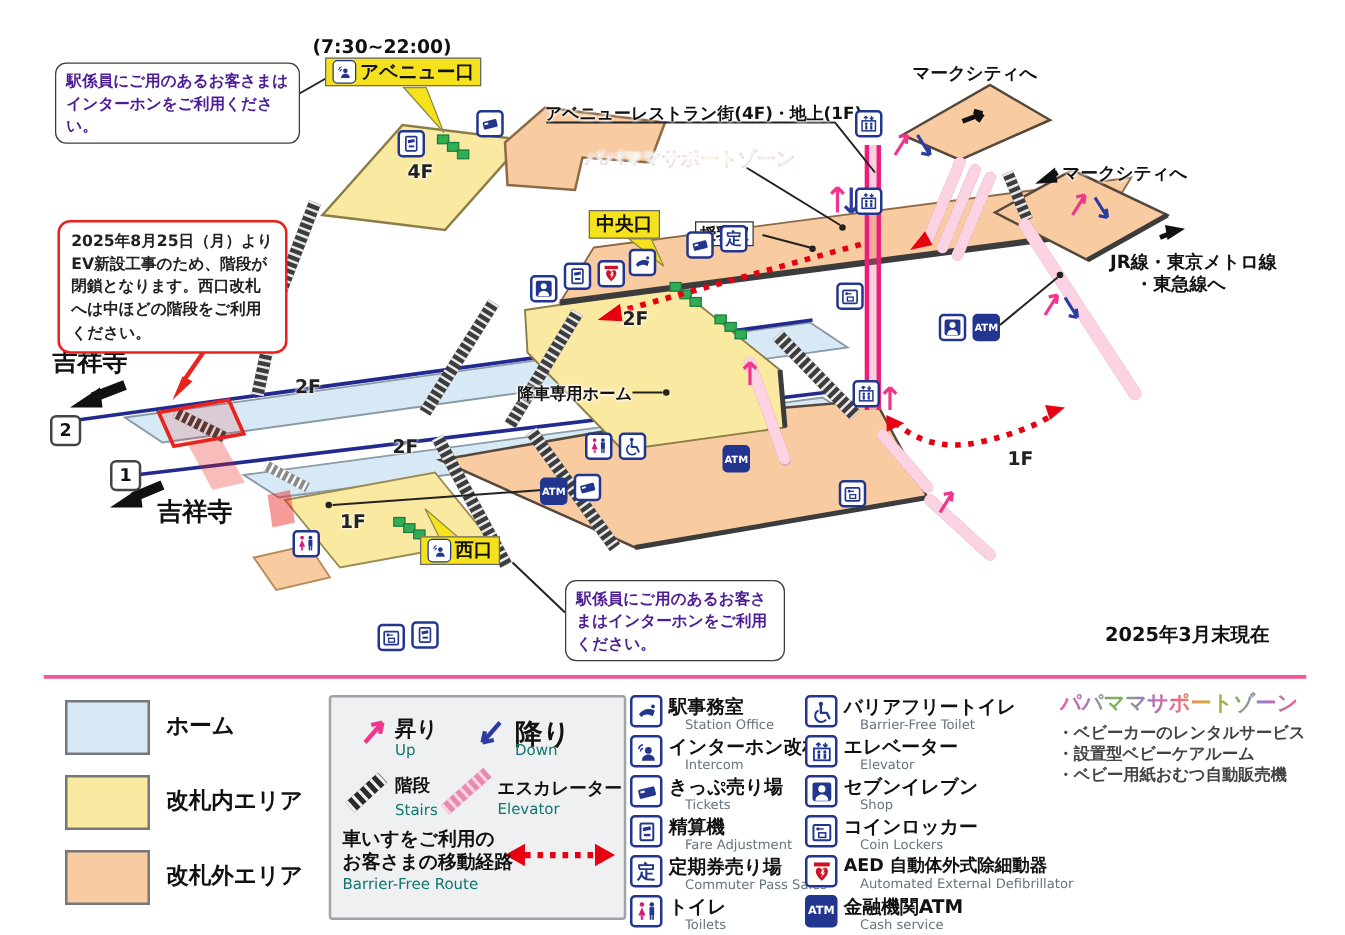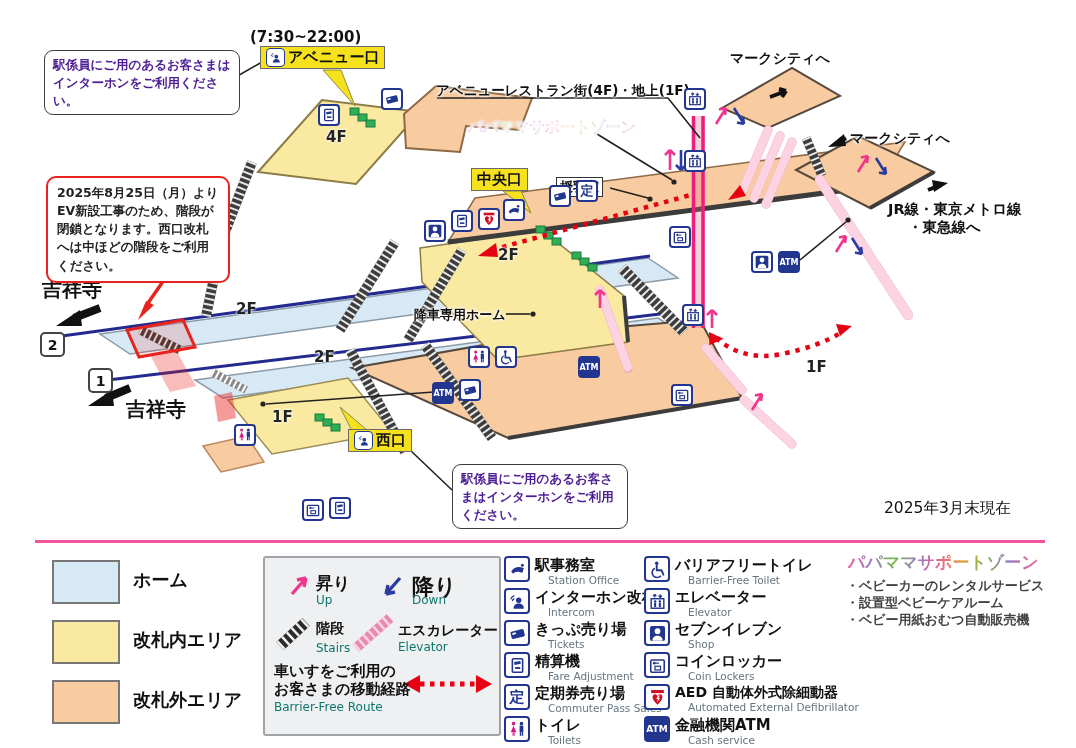--- a/index.html
+++ b/index.html
@@ -287,21 +287,21 @@
   <span class="mic sm" style="position:relative">
       <svg viewBox="0 0 24 24">
         <use href="#i-intercom"></use>
       </svg>
     </span>
   <span>アベニュー口</span>
 </div>
 <div class="exit" style="left:471px;top:168px">
   <span>中央口</span>
 </div>
-<div class="exit" style="left:348px;top:429px">
+<div class="exit" style="left:336px;top:429px">
   <span class="mic sm" style="position:relative">
       <svg viewBox="0 0 24 24">
         <use href="#i-intercom"></use>
       </svg>
     </span>
   <span>西口</span>
 </div>
 
 <div class="mtxt" style="left:436px;top:82px;font-size:13.5px">アベニューレストラン街(4F)・地上(1F)へ</div>
 <div class="mtxt multicolor" style="left:468px;top:118px;font-size:15px;font-weight:800">パパママサポートゾーン</div>
@@ -309,21 +309,21 @@
 <div class="mtxt" style="left:730px;top:50px;font-size:14px">マークシティへ</div>
 <div class="mtxt" style="left:850px;top:130px;font-size:14px">マークシティへ</div>
 <div class="mtxt" style="left:888px;top:200px;font-size:14.5px">JR線・東京メトロ線</div>
 <div class="mtxt" style="left:908px;top:218px;font-size:14.5px">・東急線へ</div>
 <div class="mtxt" style="left:42px;top:276px;font-size:20px;font-weight:800">吉祥寺</div>
 <div class="mtxt" style="left:126px;top:396px;font-size:20px;font-weight:800">吉祥寺</div>
 <div class="numbox" style="left:40px;top:332px">2</div>
 <div class="numbox" style="left:88px;top:368px">1</div>
 <div class="mtxt" style="left:414px;top:306px;font-size:13px">降車専用ホーム</div>
 <div class="callout" style="left:452px;top:464px;width:158px">駅係員にご用のあるお客さまはインターホンをご利用ください。</div>
-<div class="mtxt" style="left:884px;top:498px;font-size:15.5px;font-weight:400">2025年3月末現在</div>
+<div class="mtxt" style="left:884px;top:498px;font-size:15.5px;font-weight:700">2025年3月末現在</div>
 
 <div class="floor" style="left:326px;top:128px">4F</div>
 <div class="floor" style="left:236px;top:300px">2F</div>
 <div class="floor" style="left:314px;top:348px">2F</div>
 <div class="floor" style="left:498px;top:246px">2F</div>
 <div class="floor" style="left:272px;top:408px">1F</div>
 <div class="floor" style="left:806px;top:358px">1F</div>
 
 <div class="mic" style="left:318px;top:104px">
     <svg viewBox="0 0 24 24">

